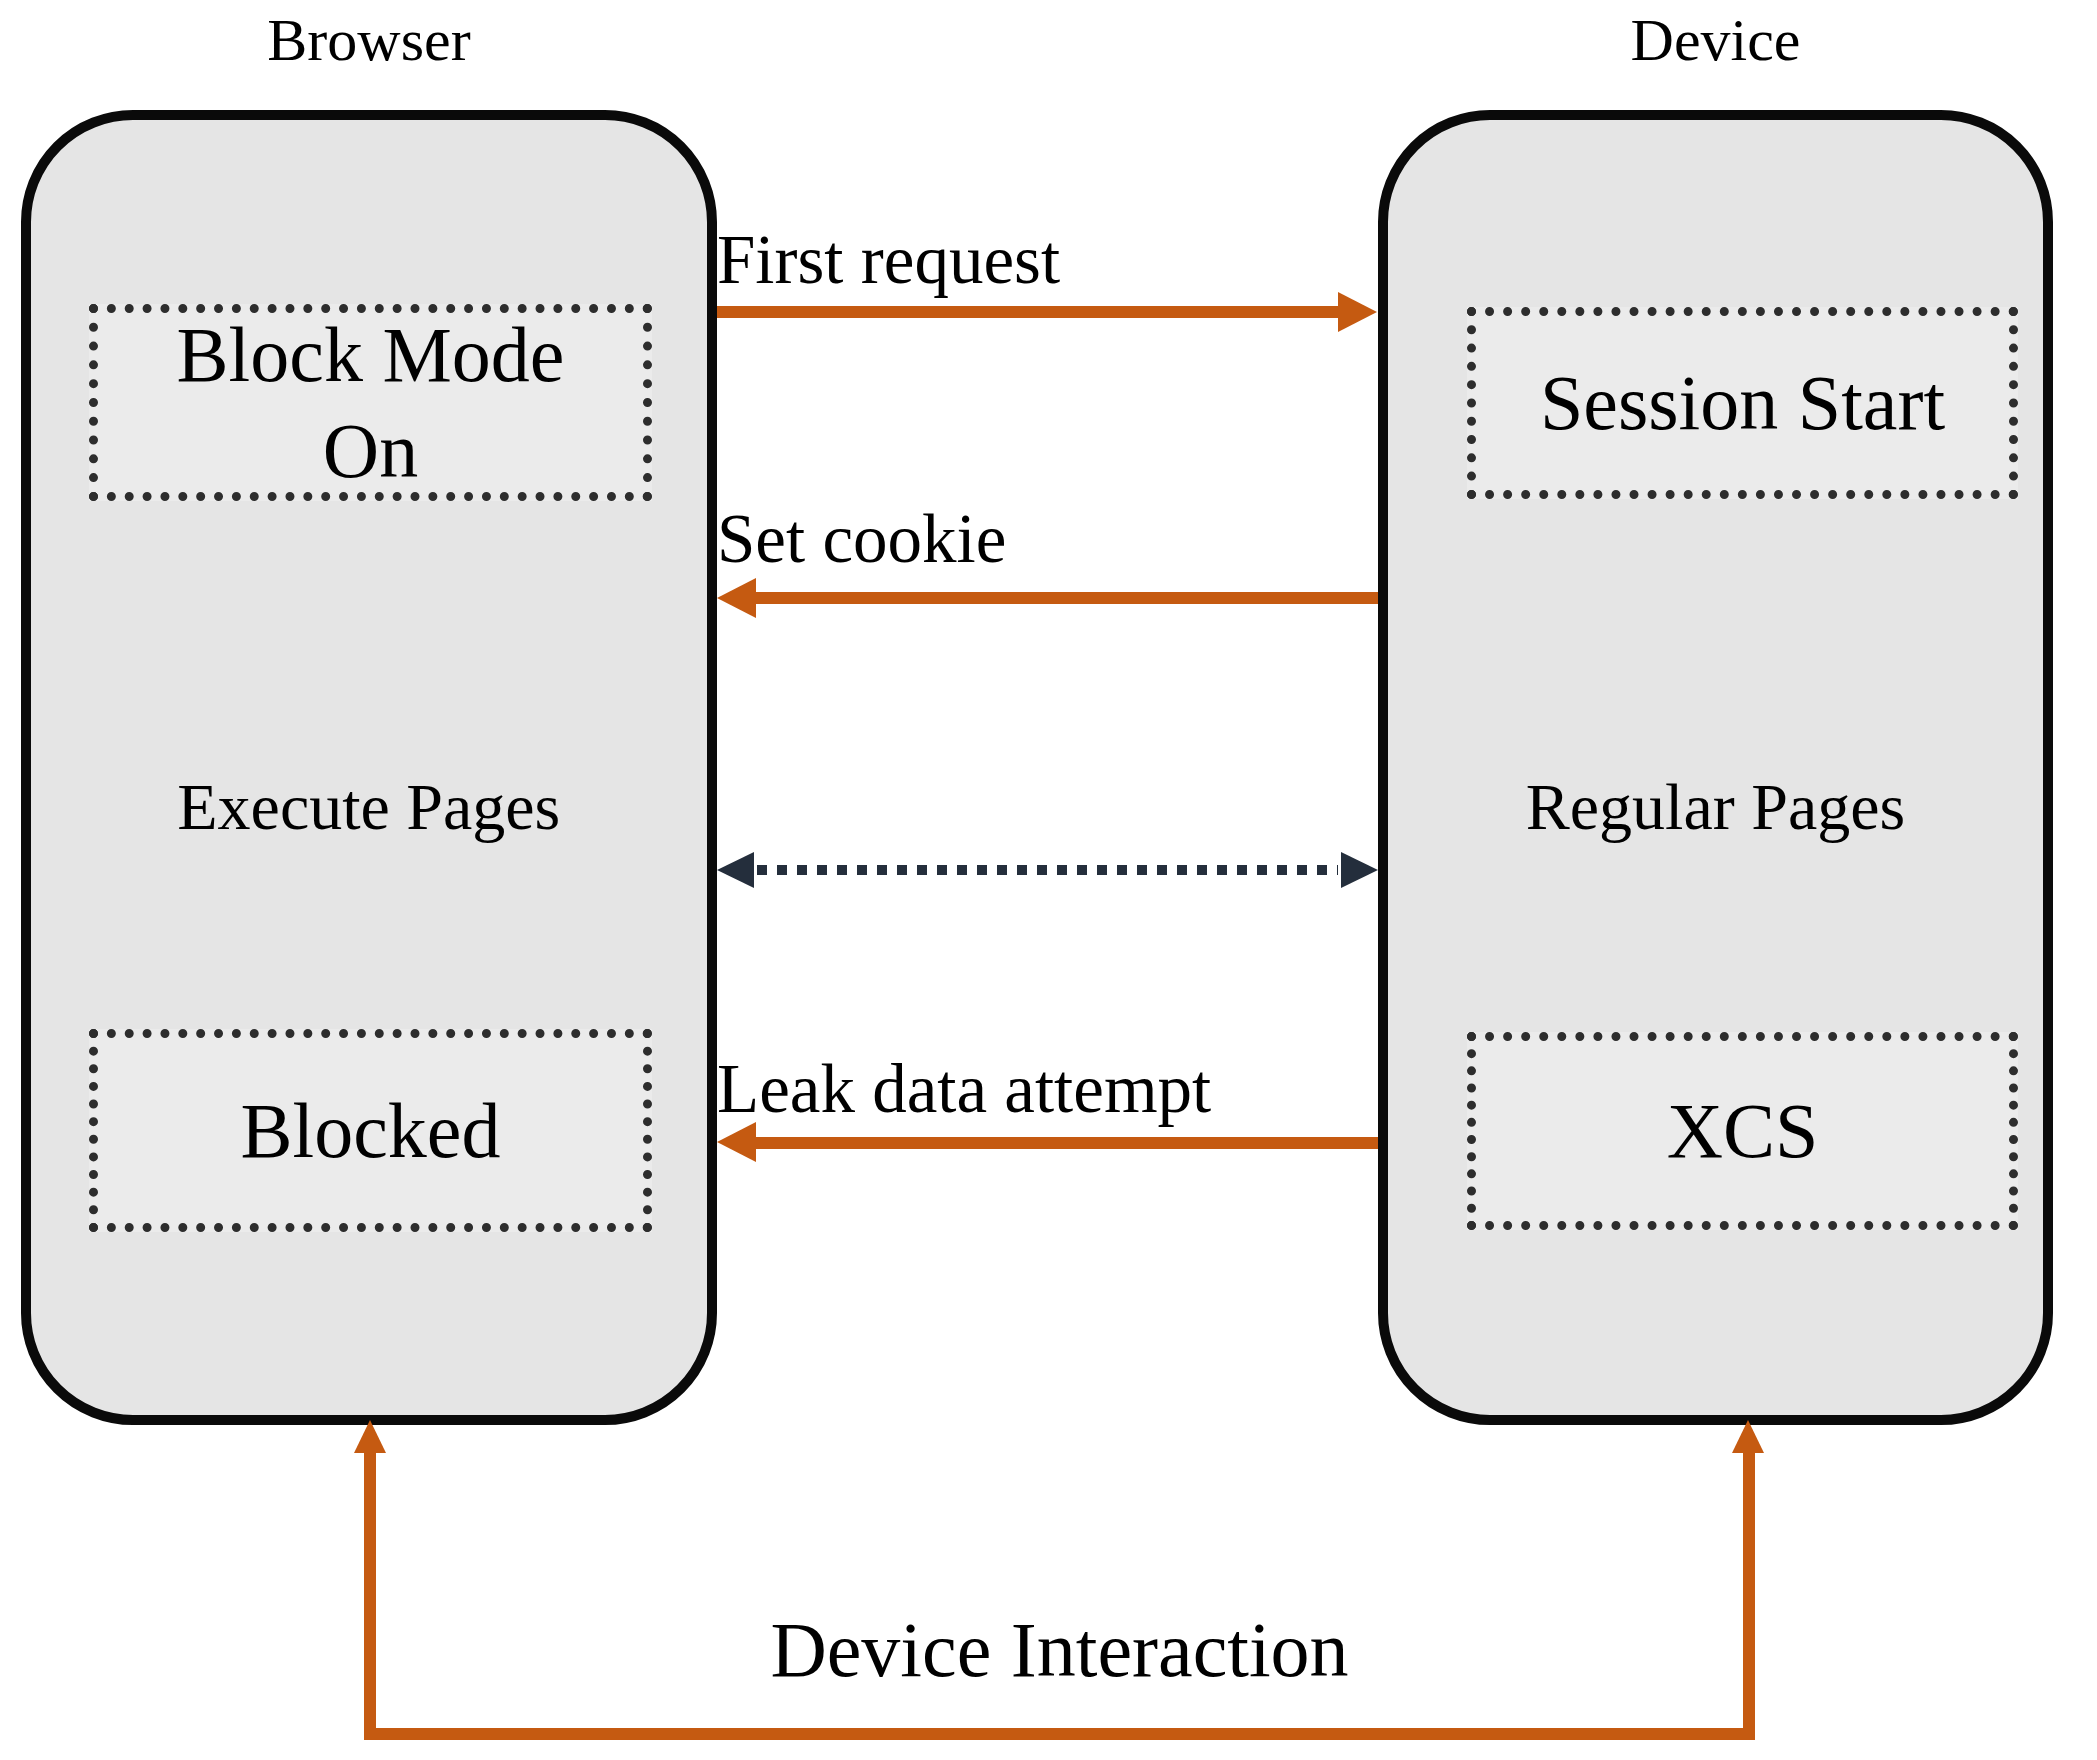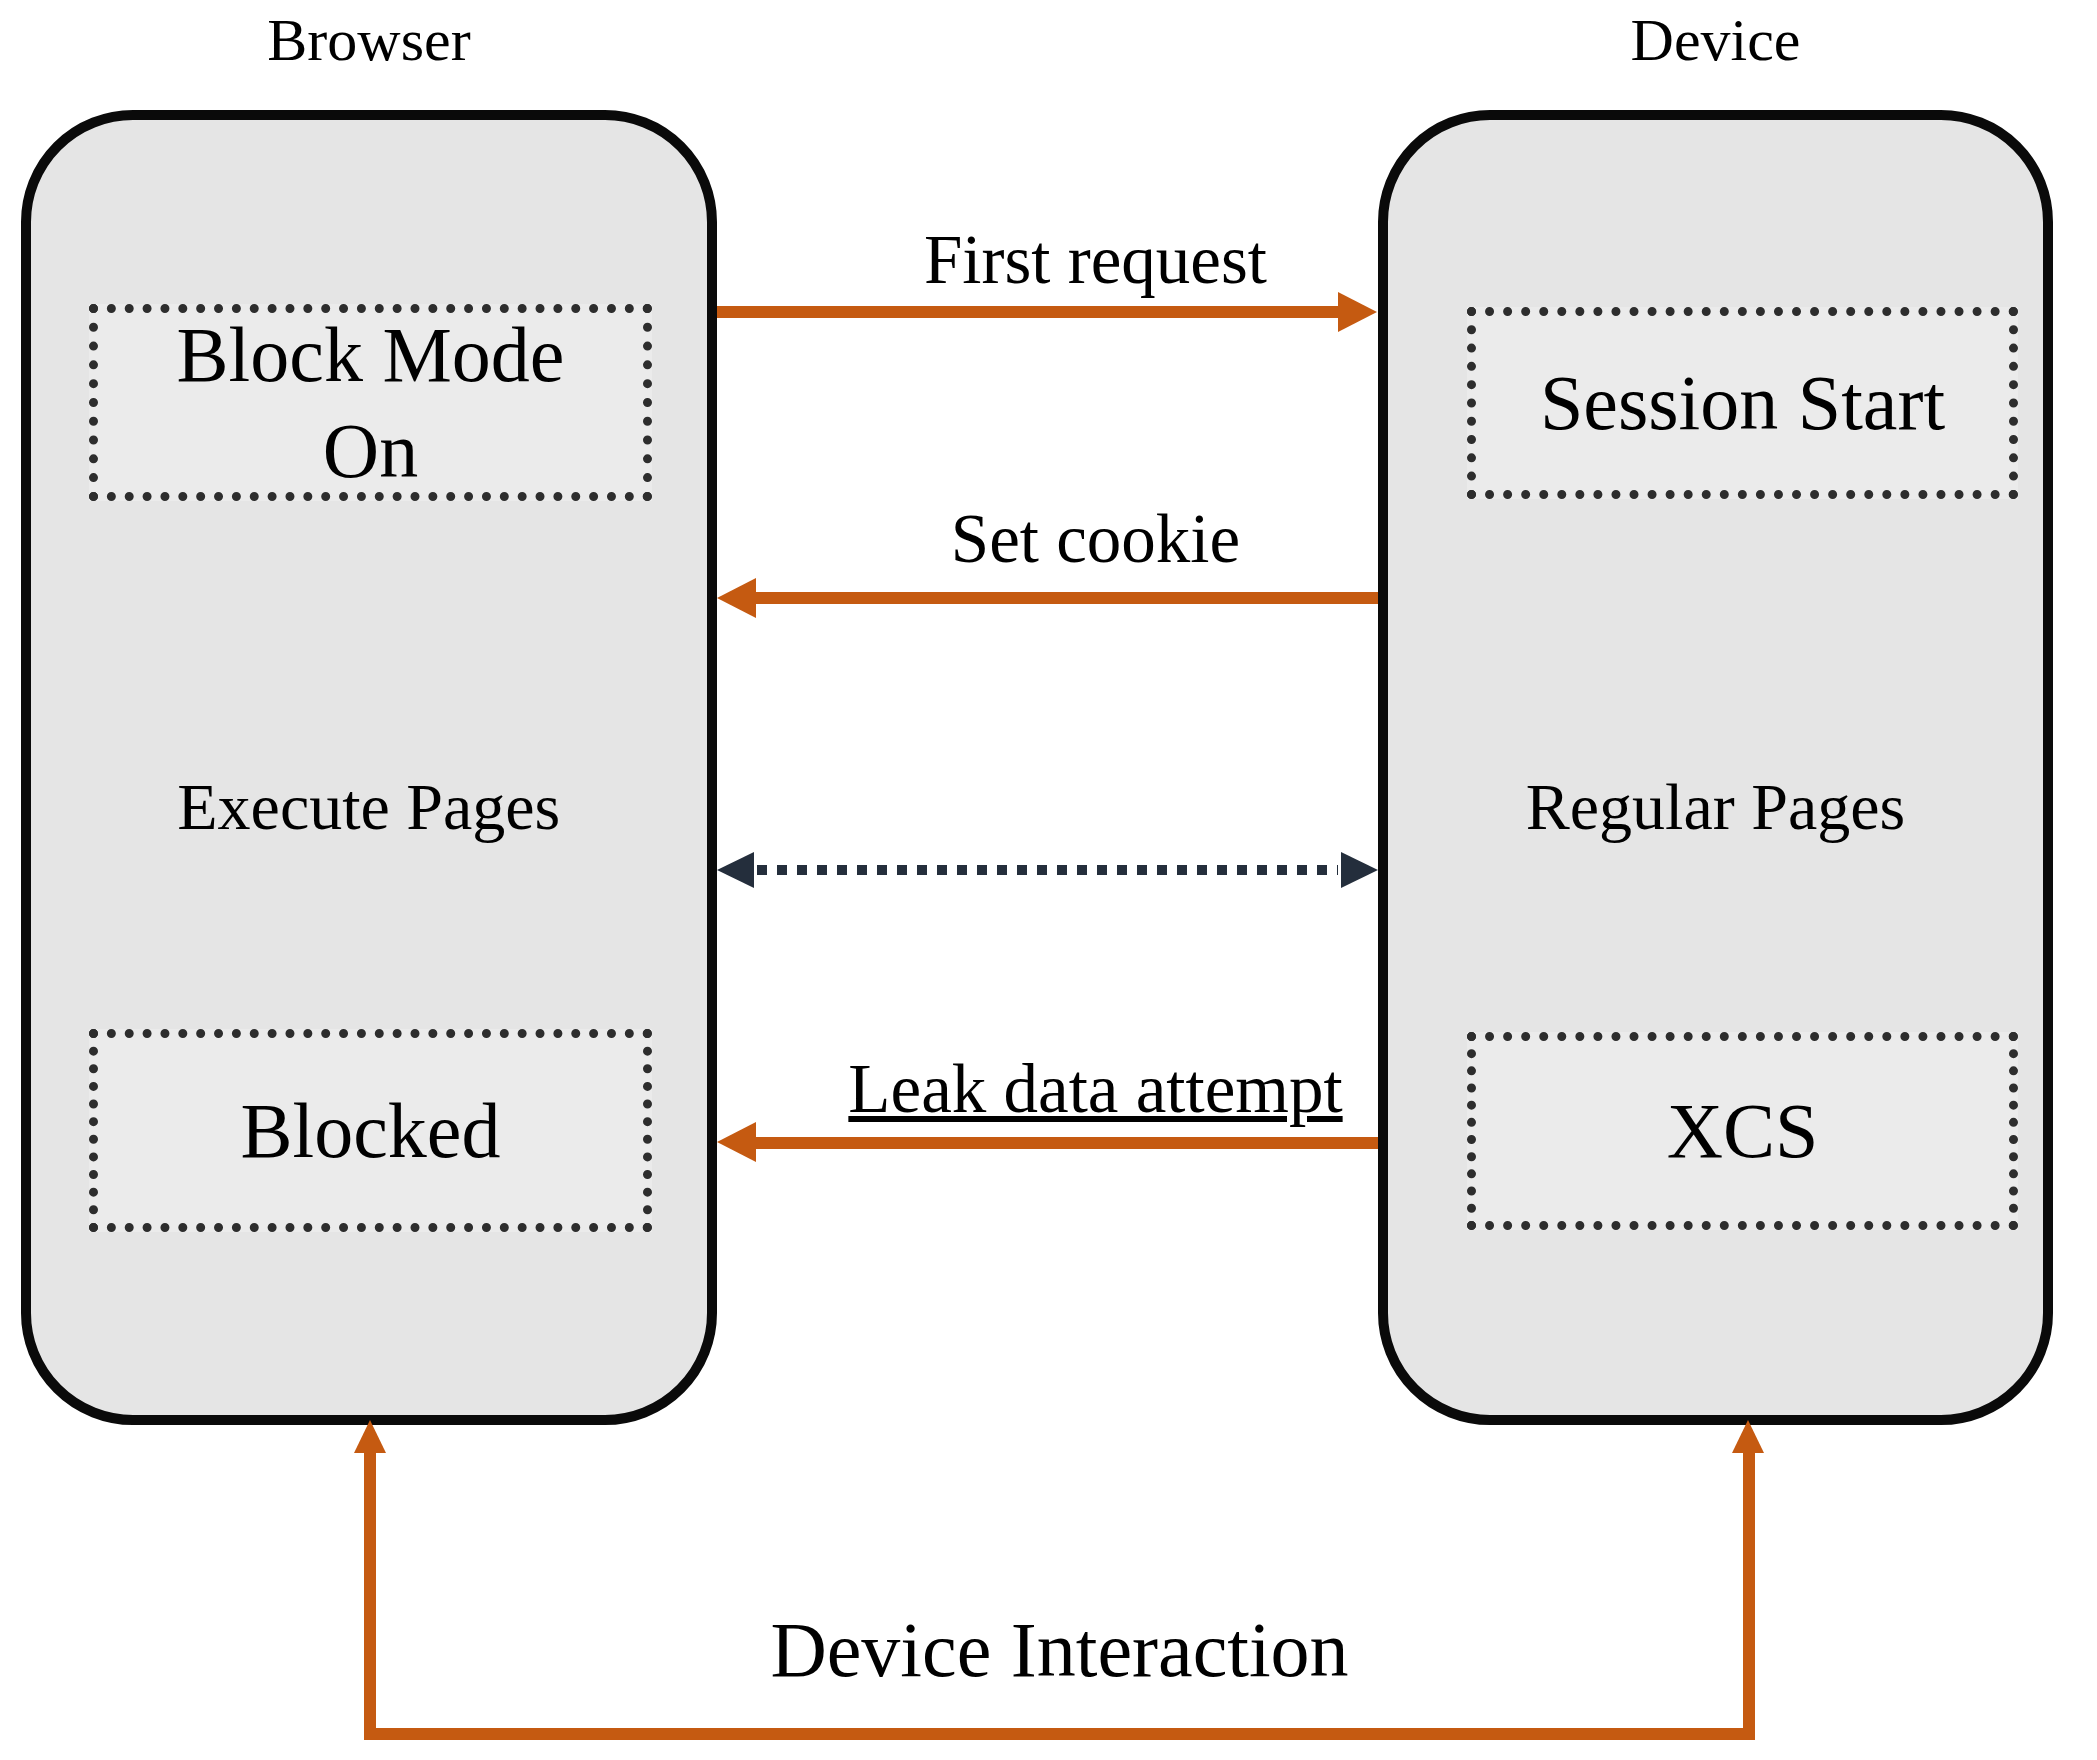--- a/index.html
+++ b/index.html
@@ -38,25 +38,25 @@
   }
   #block-mode-box{left:89px;top:304px;width:563px;height:197px;}
   #session-start-box{left:1467px;top:307px;width:551px;height:192px;}
   #blocked-box{left:89px;top:1029px;width:563px;height:203px;}
   #xcs-box{left:1467px;top:1032px;width:551px;height:198px;}
 
   .inner-label{position:absolute;font-size:66px;line-height:1.1;text-align:center;}
   #execute-pages{left:22.3px;top:771px;width:693px;}
   #regular-pages{left:1378px;top:771px;width:675px;}
 
-  .arrow-label{position:absolute;left:717px;width:757px;font-size:69px;line-height:1.2;text-align:center;}
+  .arrow-label{position:absolute;left:717px;width:757px;font-size:69px;line-height:1.2;}
   #lbl-first-request{top:219px;}
   #lbl-set-cookie{top:498px;}
   #lbl-local-exchanges{top:775px;}
-  #lbl-leak-data{top:1048px;text-decoration:underline;}
+  #lbl-leak-data{top:1048px;}
   #lbl-device-interaction{position:absolute;left:370px;width:1379px;top:1603px;font-size:78px;line-height:1.2;text-align:center;}
 
   .shaft-h{position:absolute;height:12px;background:var(--arrow-orange);}
   .shaft-v{position:absolute;width:12px;background:var(--arrow-orange);}
   .head{position:absolute;width:0;height:0;}
   .head-right{border-top:20px solid transparent;border-bottom:20px solid transparent;border-left:39px solid var(--arrow-orange);}
   .head-left{border-top:20px solid transparent;border-bottom:20px solid transparent;border-right:39px solid var(--arrow-orange);}
   .head-up{border-left:16.4px solid transparent;border-right:16.4px solid transparent;border-bottom:33px solid var(--arrow-orange);}
   .head-left-dark{border-top:18px solid transparent;border-bottom:18px solid transparent;border-right:37px solid var(--dashed-dark);}
   .head-right-dark{border-top:18px solid transparent;border-bottom:18px solid transparent;border-left:37px solid var(--dashed-dark);}

